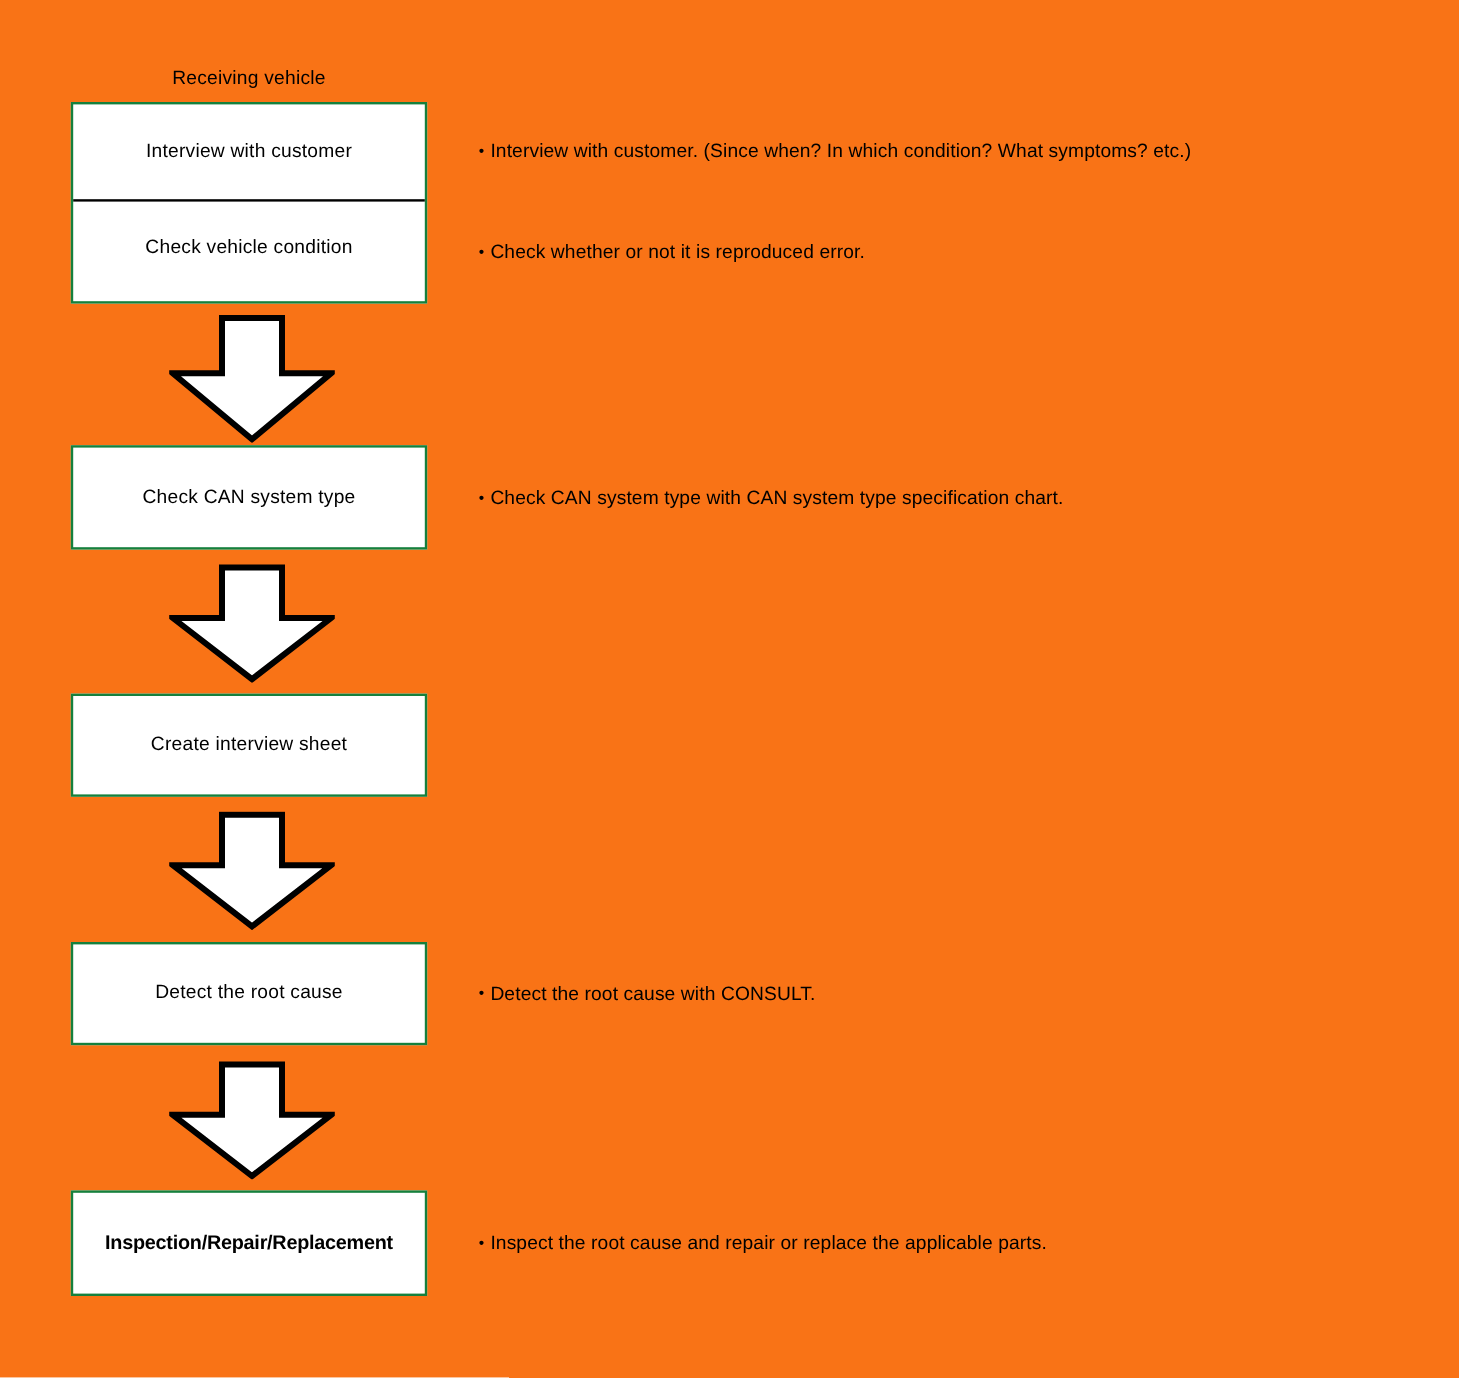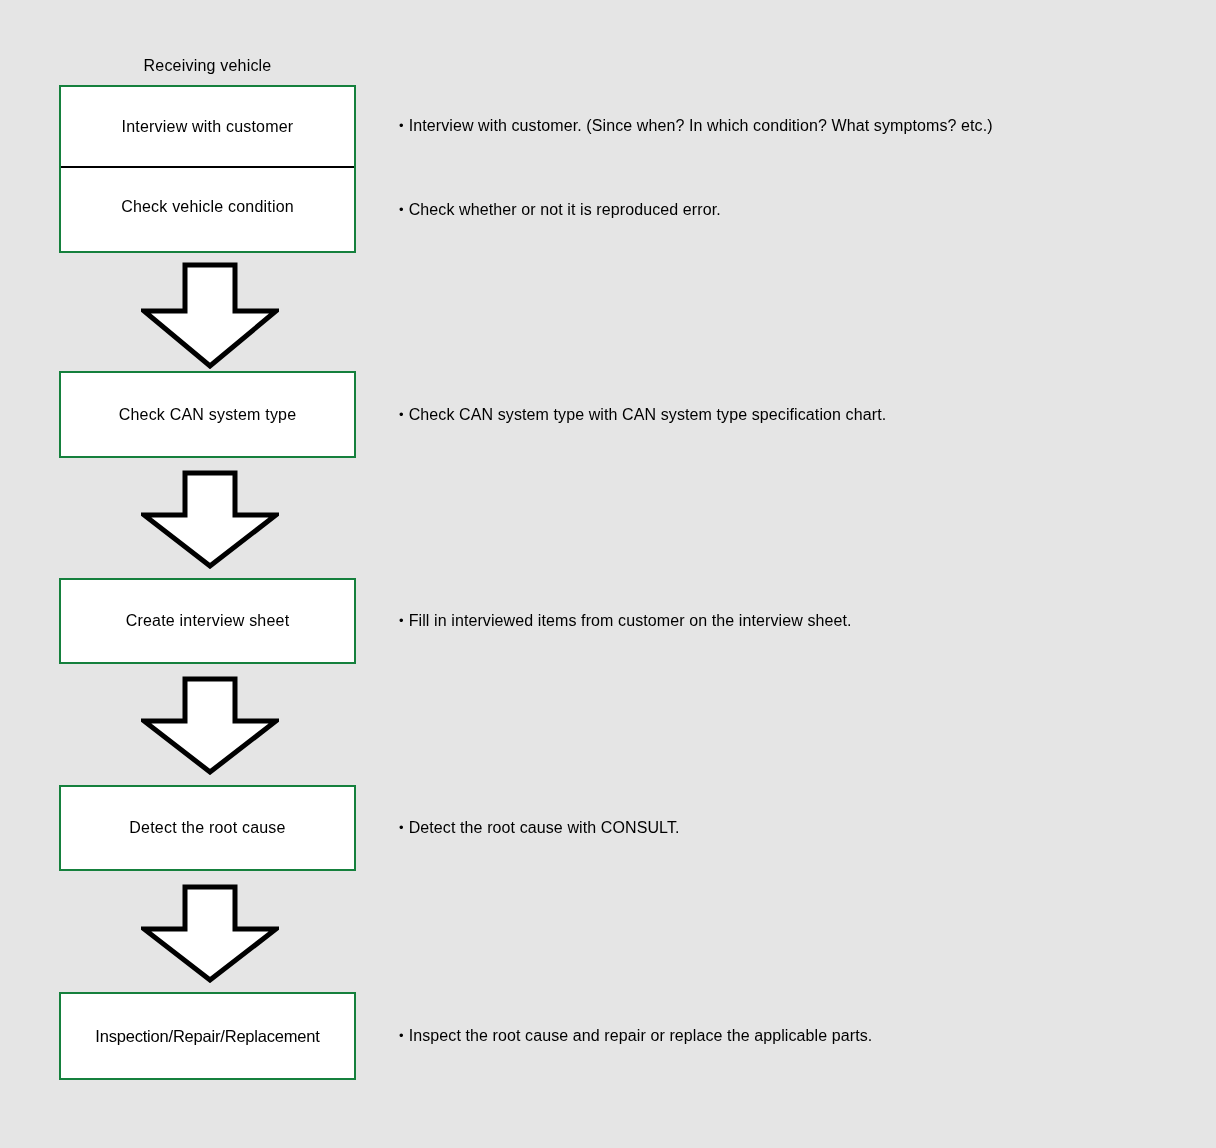--- a/index.html
+++ b/index.html
@@ -10,21 +10,21 @@
   }
   body {
     font-family: "Liberation Sans", "DejaVu Sans", sans-serif;
     color: #000000;
     -webkit-font-smoothing: none;
   }
   #page {
     position: relative;
     width: 1216px;
     height: 1148px;
-    background: #e5e5e5;
+    background: #f97316;
     overflow: hidden;
   }
 
   
   .col-header {
     position: absolute;
     left: 59px;
     top: 56px;
     width: 297px;
     text-align: center;
@@ -141,41 +141,38 @@
       <span>Detect the root cause</span>
     </div>
   </div>
 
   <div class="flow-arrow" style="top:884px; height:99px;">
     <svg viewBox="0 0 138 99" preserveAspectRatio="none">
       <polygon points="44,3 94,3 94,45 135,45 69,96 3,45 44,45" fill="#ffffff" stroke="#000000" stroke-width="5" stroke-linejoin="miter"></polygon>
     </svg>
   </div>
 
-  <div class="proc-box" style="top:992px; height:88px;">
+  <div class="proc-box" style="top:992px; height:88px;font-weight:bold;">
     <div class="proc-cell cell-tight" style="height:100%;">
       <span>Inspection/Repair/Replacement</span>
     </div>
   </div>
 
   <div class="desc" style="top:116px;">
     <span class="bullet">•</span><span>Interview with customer. (Since when? In which condition? What symptoms? etc.)</span>
   </div>
 
   <div class="desc" style="top:200px;">
     <span class="bullet">•</span><span>Check whether or not it is reproduced error.</span>
   </div>
 
   <div class="desc" style="top:405px;">
     <span class="bullet">•</span><span>Check CAN system type with CAN system type specification chart.</span>
   </div>
 
-  <div class="desc" style="top:611px;">
-    <span class="bullet">•</span><span>Fill in interviewed items from customer on the interview sheet.</span>
-  </div>
 
   <div class="desc" style="top:1026px;">
     <span class="bullet">•</span><span>Inspect the root cause and repair or replace the applicable parts.</span>
   </div>
 
   <div class="desc" style="top:818px;">
     <span class="bullet">•</span><span>Detect the root cause with CONSULT.</span>
   </div>
 
 </div>

